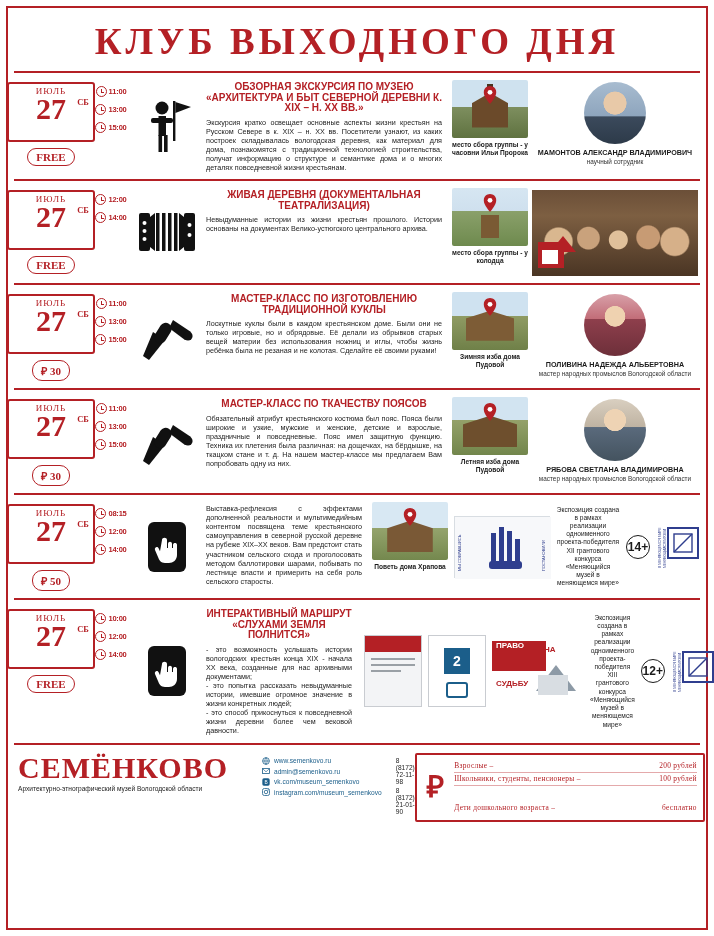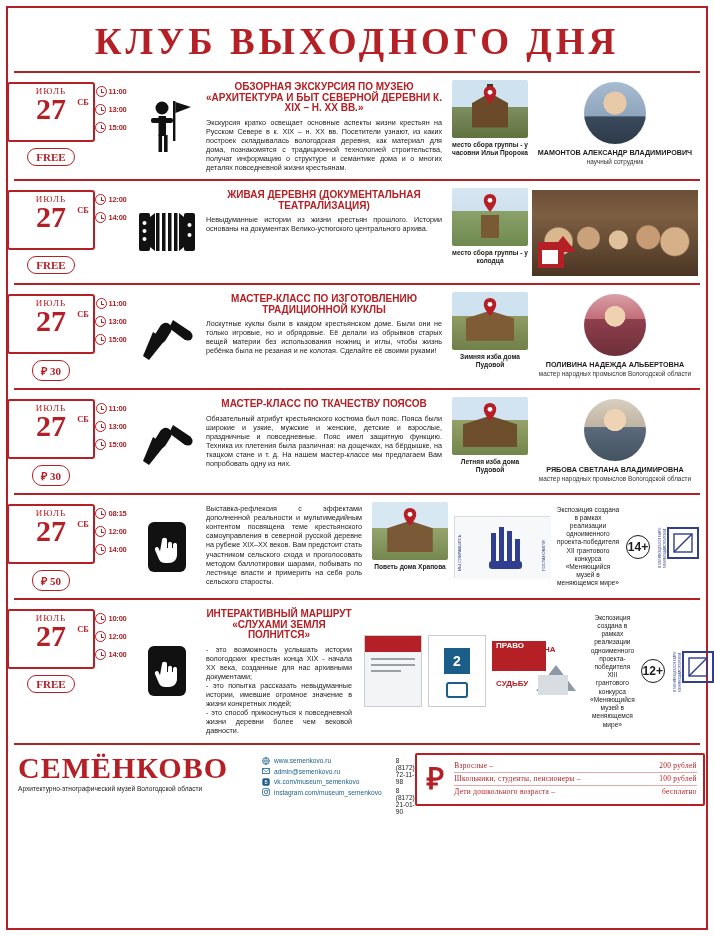--- a/index.html
+++ b/index.html
@@ -223,21 +223,21 @@
     font-size:30px; color:#b42025; font-weight:bold; line-height:28px;
     flex:0 0 auto; padding:0 4px;
   }
   .price-lines { flex:1 1 auto; }
   .price-line {
     font-size:7.4px; color:#b42025; font-family:"Liberation Serif", serif;
     letter-spacing:0.3px; padding:1.5px 0;
     border-bottom:1px solid #e4a9ab;
     display:flex; justify-content:space-between; gap:16px;
   }
-  .price-line:last-child { border-bottom:none; }
+  .price-line:last-child { border-bottom:none;margin-top:16px; }
 
   
   .ph { width:100%; height:100%; }
   .ph-church {
     background:
       linear-gradient(180deg,#cfe2ef 0%,#cfe2ef 46%,#7e8f5f 46%,#5f7240 100%);
     position:relative;
   }
   .ph-church:before {
     content:""; position:absolute; left:26%; bottom:18%; width:48%; height:60%;

